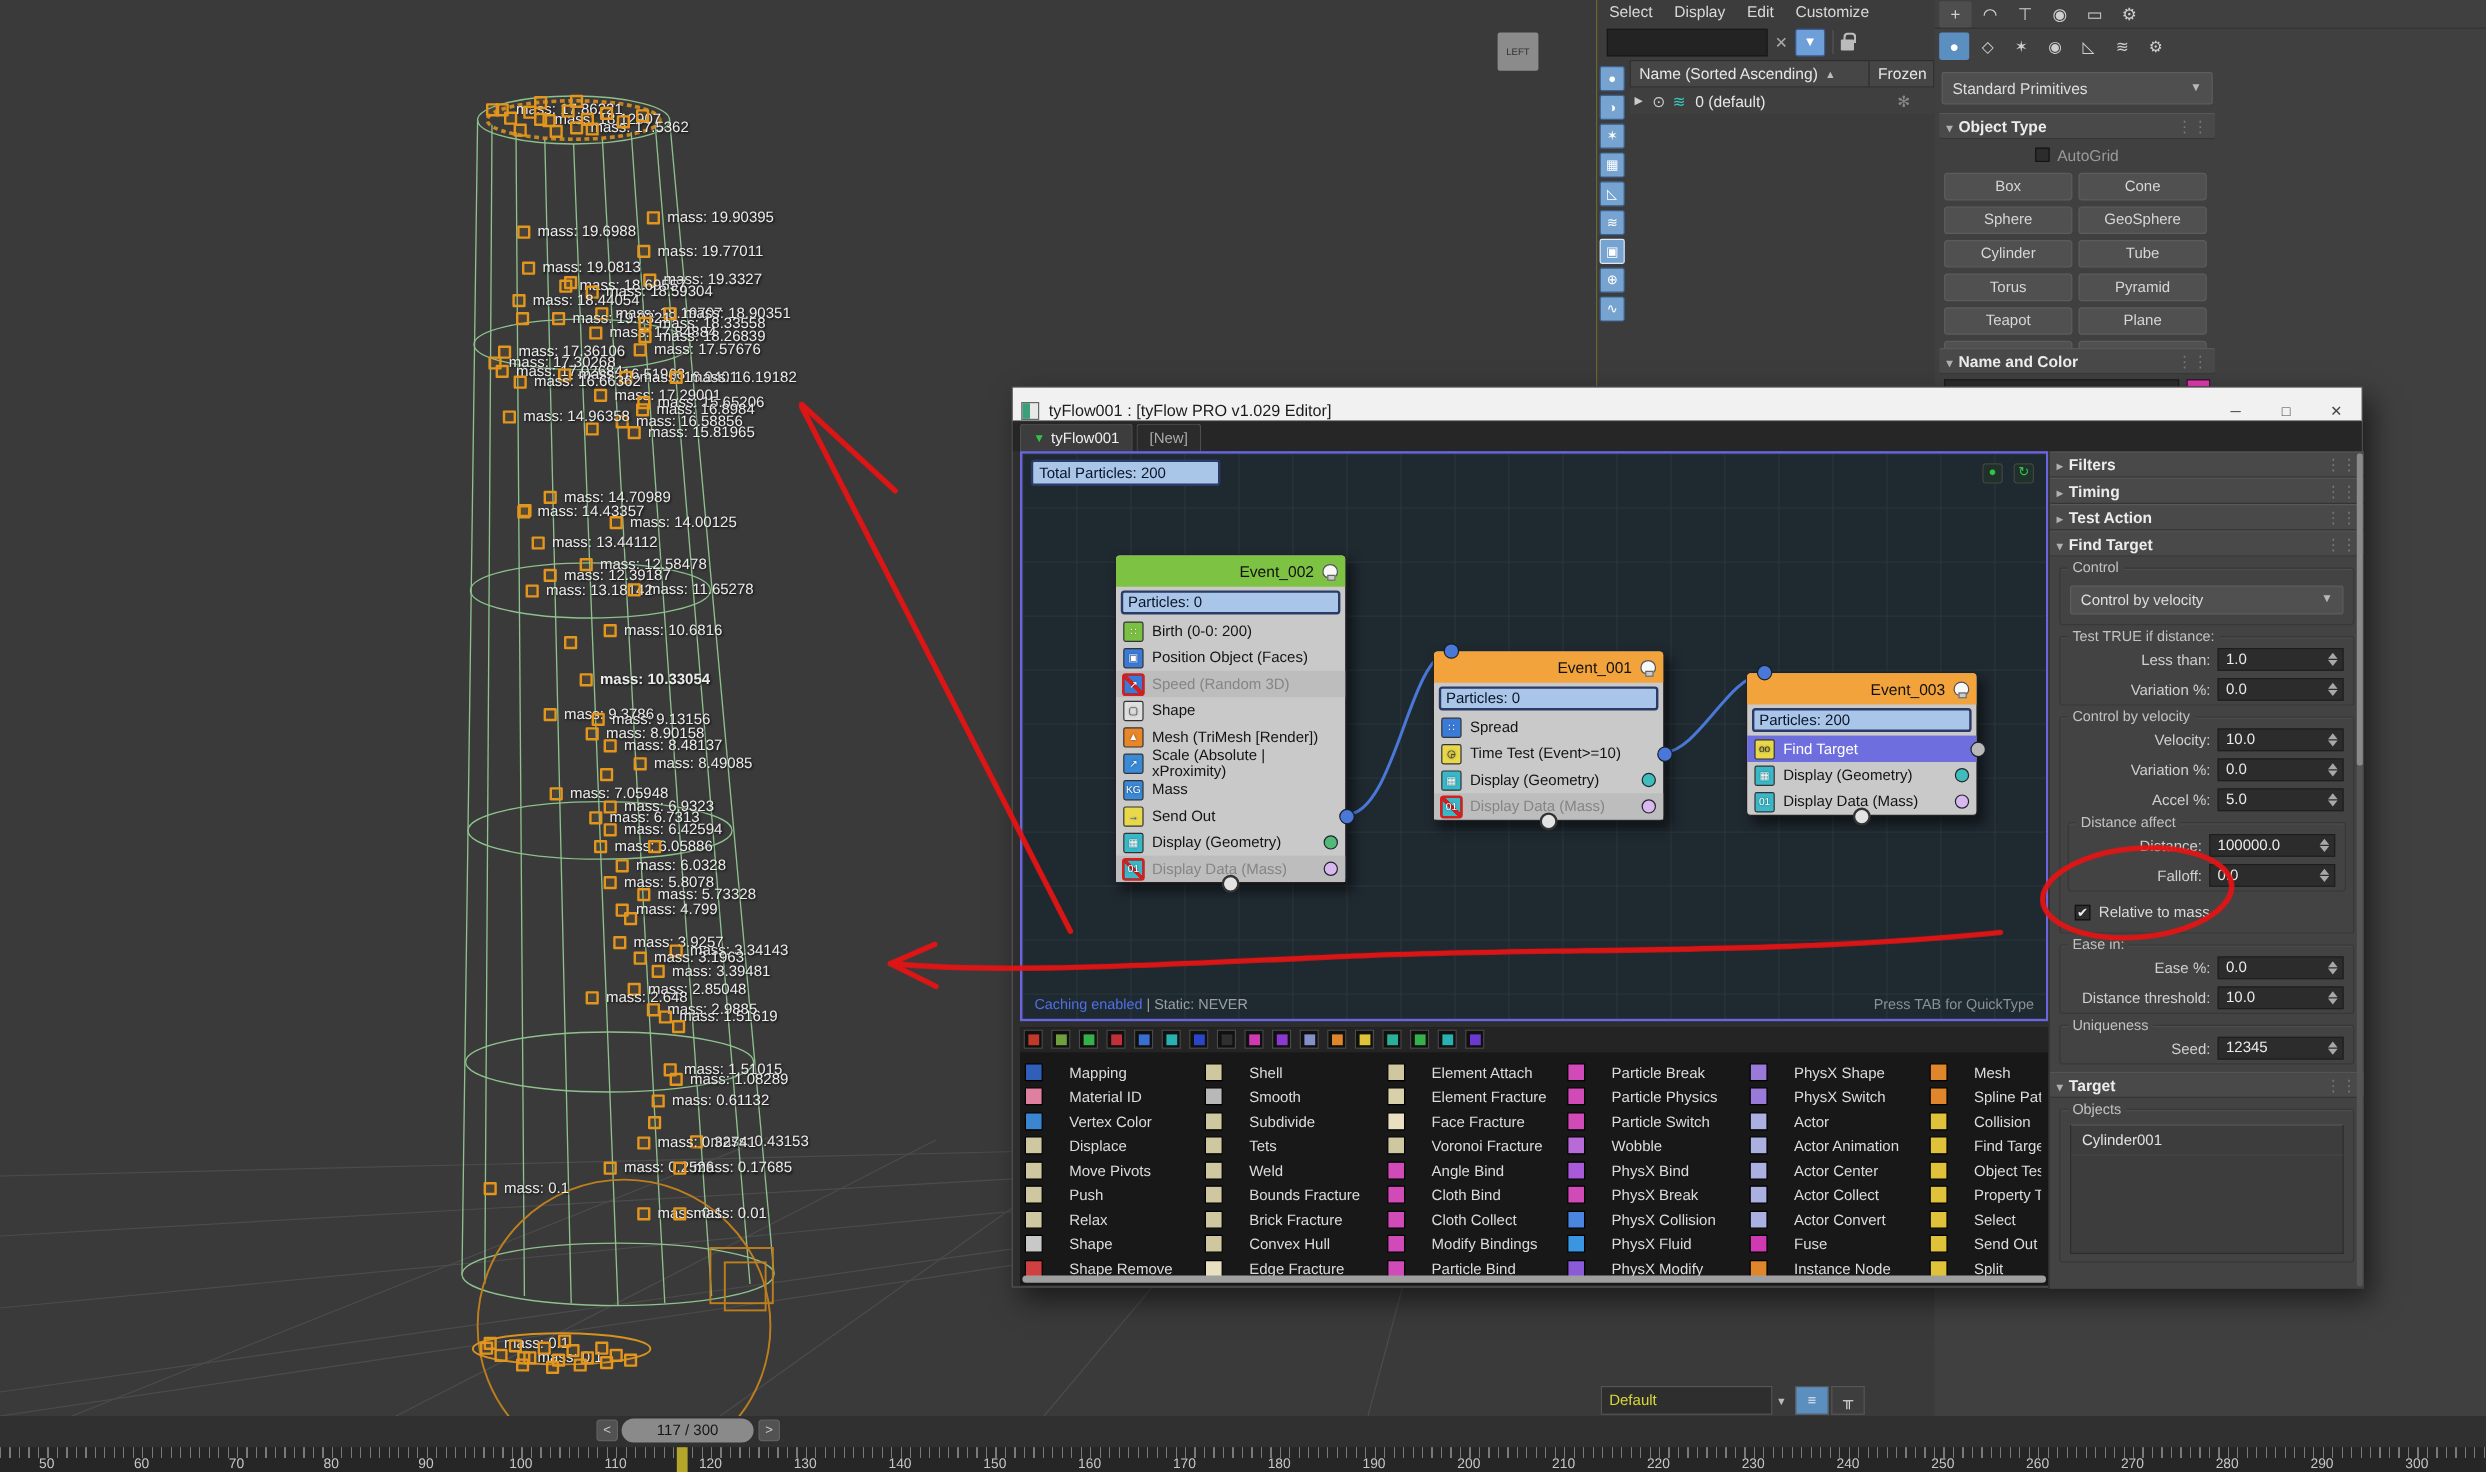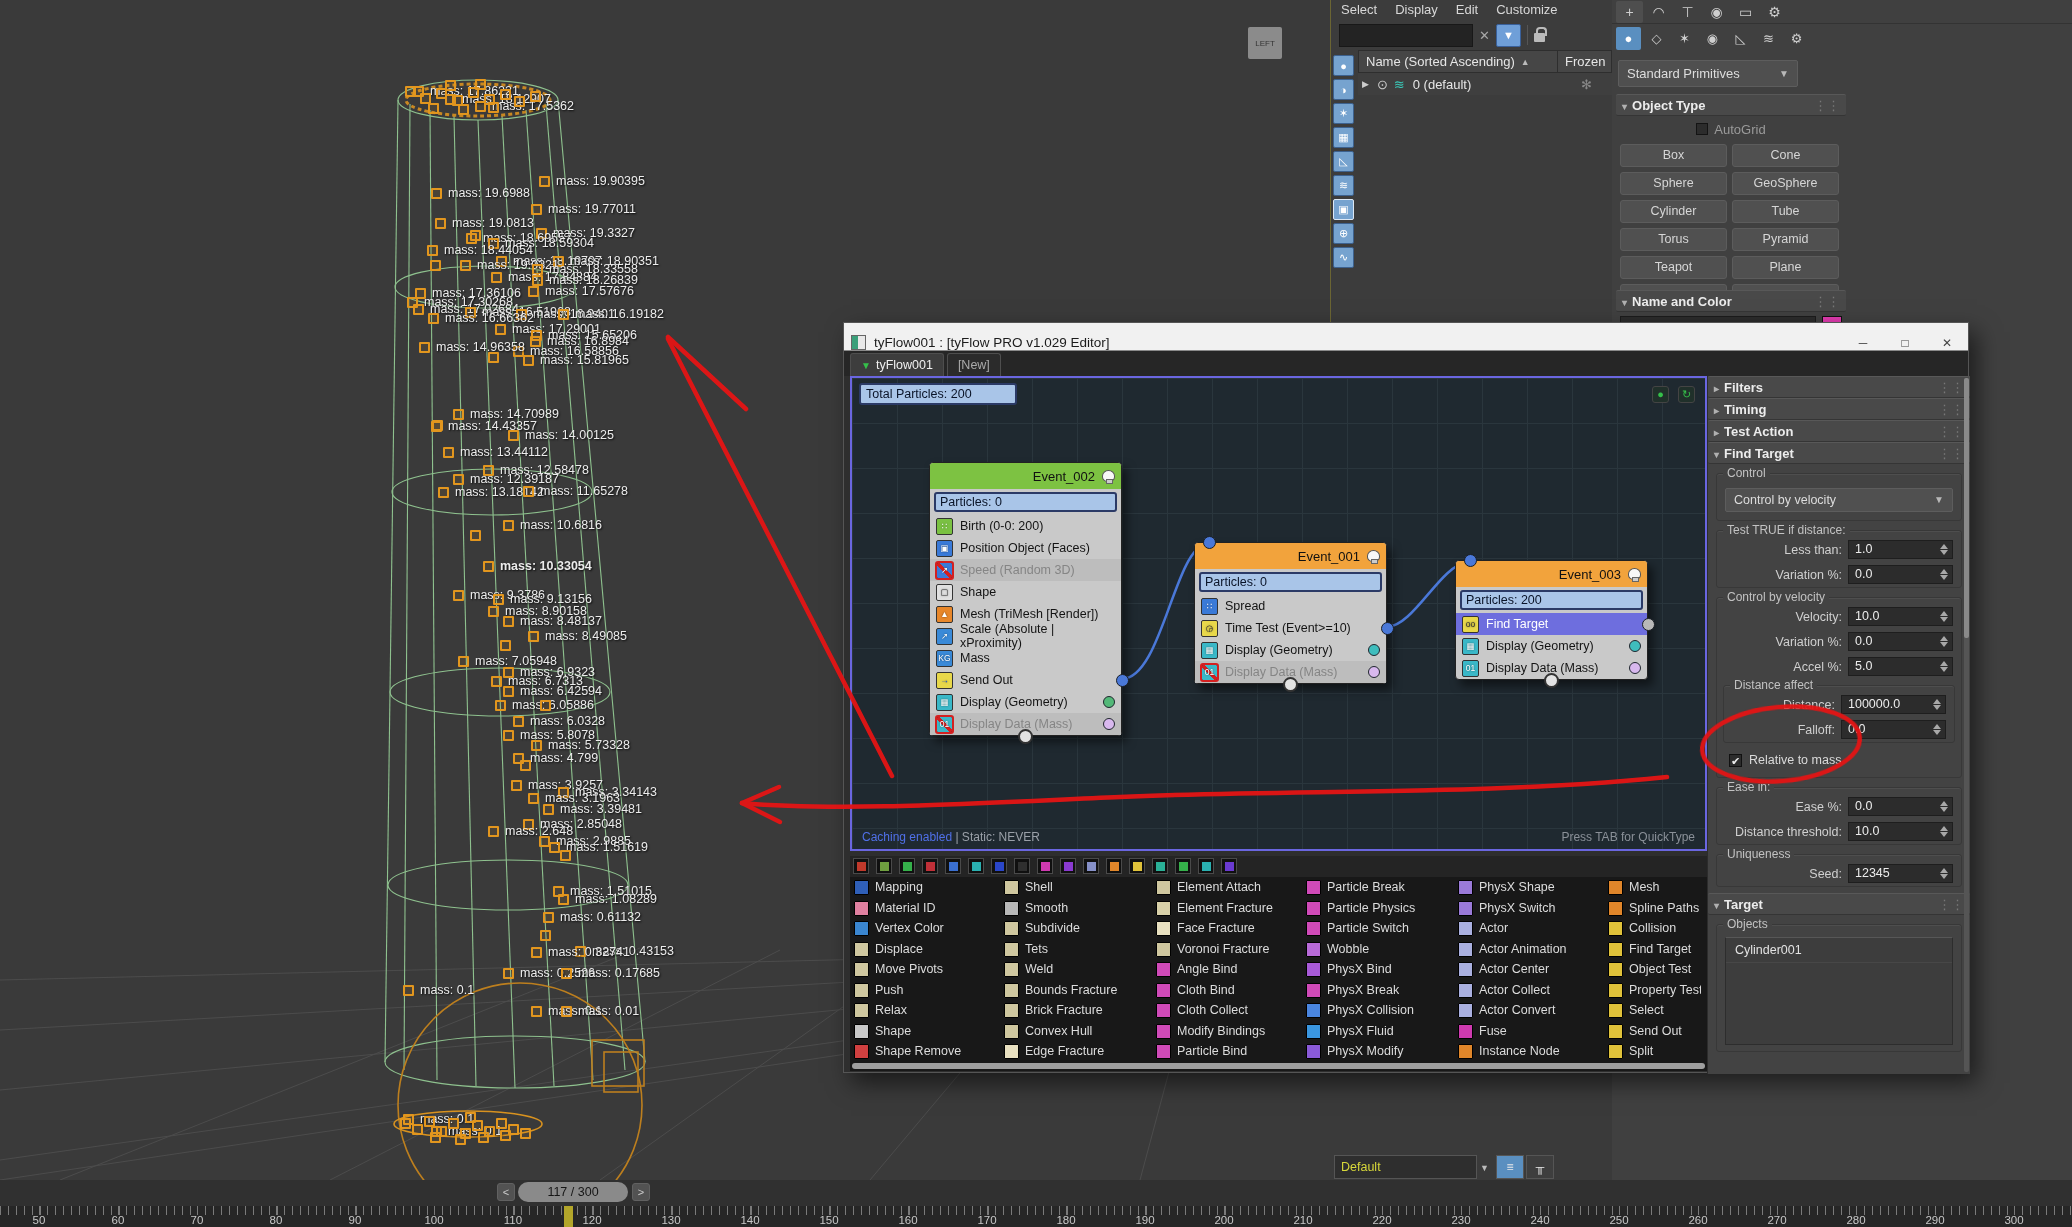--- a/index.html
+++ b/index.html
@@ -28,21 +28,21 @@
   #se-head .cdiv{position:absolute;left:198px;top:0;bottom:0;width:1px;background:#2e2e2e}
   #se-row{position:absolute;left:27px;top:73px;right:0;height:22px;background:#3f3f3f;color:#e6e6e6;font-size:13px;display:flex;align-items:center}
   
   #command-panel{left:1612px;top:0;width:460px;height:1180px;background:#404040}
   #cp-tabs{display:flex;gap:2px;padding:1px 4px;height:24px;border-bottom:1px solid #333}
   #cp-tabs .tab{width:27px;height:22px;color:#cfcfcf;font-size:14px;display:flex;align-items:center;justify-content:center;border-radius:2px}
   #cp-tabs .tab.active{background:#4e4e4e}
   #cp-cats{display:flex;gap:3px;padding:3px 4px;height:28px}
   #cp-cats .cat{width:25px;height:23px;color:#cfcfcf;font-size:13px;display:flex;align-items:center;justify-content:center;border-radius:2px}
   #cp-cats .cat.active{background:#5a8fc0;color:#fff}
-  #cp-dropdown{position:absolute;left:6px;top:60px;width:180px;height:27px;background:#4f4f4f;border:1px solid #5d5d5d;color:#ddd;font-size:13px;line-height:25px;padding:0 8px;border-radius:2px}
+  #cp-dropdown{position:absolute;left:6px;top:60px;width:226px;height:27px;background:#4f4f4f;border:1px solid #5d5d5d;color:#ddd;font-size:13px;line-height:25px;padding:0 8px;border-radius:2px}
   #cp-dropdown .car{float:right;color:#b8b8b8;font-size:10px}
   .rollhead{height:22px;background:#494949;border-top:1px solid #585858;border-bottom:1px solid #353535;color:#ececec;font-weight:bold;font-size:13px;line-height:21px;padding-left:6px;border-radius:2px}
   .rollhead .arr{color:#b0b0b0;font-size:10px;margin-right:5px}
   .rollhead .dots{float:right;color:#787878;margin-right:6px;font-weight:normal}
   #obj-type{position:absolute;left:4px;top:94px;width:230px}
   #autogrid-row{display:flex;align-items:center;justify-content:center;gap:6px;height:26px;color:#9a9a9a;font-size:13px}
   .cb{width:12px;height:12px;background:#2c2c2c;border:1px solid #141414}
   #ot-grid{display:grid;grid-template-columns:107px 107px;gap:5px;padding:2px 4px}
   #ot-grid .pbtn{height:23px;background:#505050;border:1px solid #5c5c5c;border-radius:3px;color:#d6d6d6;font-size:12.5px;text-align:center;line-height:21px}
   #name-color{position:absolute;left:4px;top:290px;width:230px}
@@ -81,21 +81,21 @@
   .edgedot{position:absolute;width:13px;height:13px;border-radius:50%;border:1.5px solid #1a1f26}
   .botdot{position:absolute;left:50%;bottom:-9px;margin-left:-8px;width:15px;height:15px;border-radius:50%;background:#e3e3e3;border:2px solid #333}
   
   #depot{position:absolute;left:6px;top:533px;width:857px;height:215px;background:#181818}
   #depot-tabs{display:flex;gap:7px;padding:2px 3px;height:21px;background:#242424}
   .dtab{width:16px;height:16px;background:#101010;border:1px solid #4a4a4a;display:flex;align-items:center;justify-content:center}
   .dtab i{display:block;width:9px;height:9px}
   #depot-cols{display:flex;padding-top:3px}
   .dcol{width:150px;flex:none}
   .dcol:nth-child(2){width:152px}.dcol:nth-child(4){width:152px}.dcol:last-child{width:97px;overflow:hidden}
-  .ditem{height:20.5px;display:flex;align-items:flex-start;gap:6px;padding-left:4px;color:#dcdcdc;font-size:12.5px;white-space:nowrap}
+  .ditem{height:20.5px;display:flex;align-items:flex-end;gap:22px;padding-left:4px;color:#dcdcdc;font-size:12.5px;white-space:nowrap}
   .dic{width:15px;height:15px;border:1px solid #000;border-radius:1px;flex:none}
   #depot-sb{position:absolute;left:2px;bottom:2px;right:2px;height:6px;background:#9f9f9f;border-radius:3px}
   
   #rpanel{position:absolute;left:863px;top:53px;width:263px;height:698px;background:#434343;border-left:1px solid #2c2c2c;overflow:hidden}
   #rpanel .scroll{position:absolute;right:1px;top:2px;width:5px;height:694px;background:#555;border-radius:2px}
   #rpanel .thumb{position:absolute;right:1px;top:2px;width:5px;height:260px;background:#8a8a8a;border-radius:2px}
   .grp{position:relative;border:1px solid #383838;border-radius:3px;margin:9px 8px 6px;padding-top:6px;box-shadow:inset 0 1px 0 #4e4e4e}
   .grp>.glab{position:absolute;top:-8px;left:6px;background:#434343;padding:0 4px;color:#c2c2c2;font-size:12px}
   .srow{height:25px;display:flex;align-items:center;justify-content:flex-end;padding-right:8px}
   .slab{color:#d0d0d0;font-size:12.5px;margin-right:6px;text-align:right}

